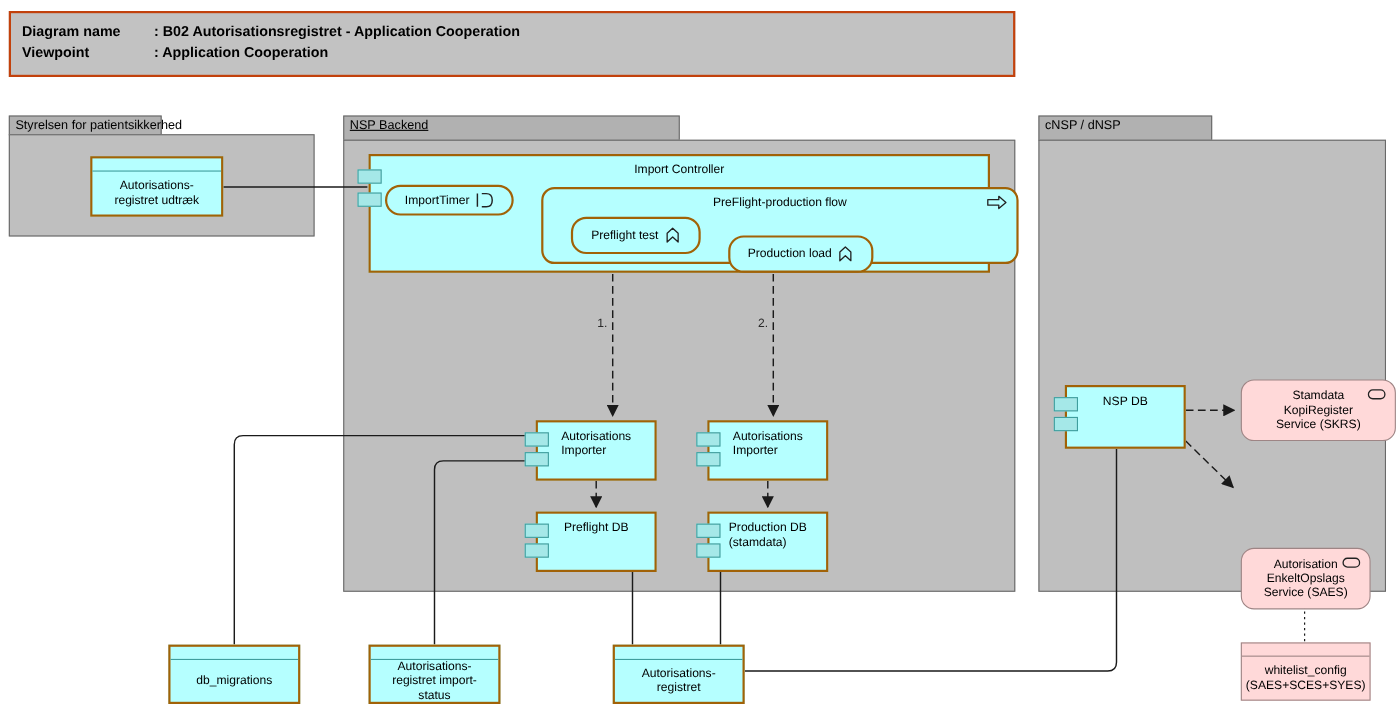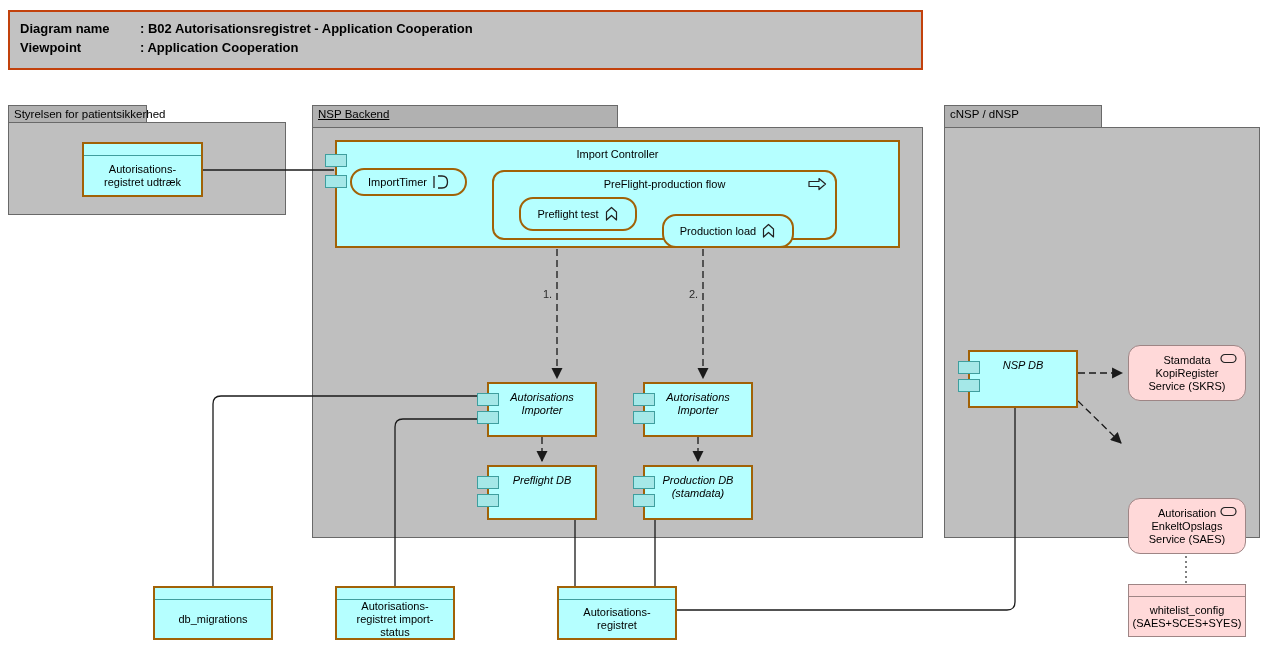--- a/index.html
+++ b/index.html
@@ -16,21 +16,21 @@
   
   .group-tab{background:#b1b1b1;border:1px solid #696969;font-size:11.5px;
              padding:2px 0 0 5px;white-space:nowrap;overflow:visible;z-index:1;}
   .group-body{background:#bfbfbf;border:1px solid #696969;z-index:1;}
 
   
   .node{font-size:11px;line-height:13px;z-index:3;}
   .cyan{background:#b5ffff;border:2px solid #a16207;}
   .pink{background:#ffd9d9;border:1px solid #9e8585;}
   .component{display:flex;justify-content:center;align-items:flex-start;
-             padding-top:7px;text-align:center;white-space:pre-line;font-style:italic;}
+             padding-top:7px;white-space:pre-line;}
   .port{position:absolute;left:-12px;width:22px;height:13px;background:#a5e8e8;
         border:1px solid #3f9e9e;box-sizing:border-box;}
   .port.p1{top:9px;} .port.p2{top:27px;}
   .artifact .band{height:11px;border-bottom:1px solid #3f9e9e;}
   .artifact.pink .band{border-bottom:1px solid #9e8585;}
   .artifact .lbl{display:flex;justify-content:center;align-items:center;
                  text-align:center;white-space:pre-line;height:calc(100% - 12px);}
   .rounded{border-radius:14px;}
   .centerflex{display:flex;justify-content:center;align-items:center;gap:5px;
               text-align:center;white-space:pre-line;}
@@ -122,21 +122,21 @@
     <div class="toplabel">Import Controller</div>
 
     <div class="abs node cyan rounded centerflex" style="left:13px;top:26px;width:117px;height:28px;">
       <span>ImportTimer</span>
       <svg class="icon" width="17" height="14" viewBox="0 0 17 14">
         <path d="M2 1 V13" fill="none" stroke="#222" stroke-width="1.3"></path>
         <path d="M6 1 H10 C14 1 15.5 3.6 15.5 7 C15.5 10.4 14 13 10 13 H6" fill="none" stroke="#222" stroke-width="1.3"></path>
       </svg>
     </div>
 
-    <div class="abs node cyan rounded" style="left:155px;top:28px;width:345px;height:70px;border-radius:12px;">
+    <div class="abs node cyan rounded" style="left:155px;top:28px;width:434px;height:70px;border-radius:12px;">
       <div class="toplabel">PreFlight-production flow</div>
       <svg class="icon corner-icon" style="top:5px;right:8px;" width="19" height="14" viewBox="0 0 19 14">
         <path d="M1 4.5 H11 V1.5 L17.5 7 L11 12.5 V9.5 H1 Z" fill="none" stroke="#222" stroke-width="1.2" stroke-linejoin="round"></path>
       </svg>
 
       <div class="abs node cyan rounded centerflex" style="left:25px;top:25px;width:118px;height:34px;">
         <span>Preflight test</span>
         <svg class="icon" width="15" height="16" viewBox="0 0 15 16">
           <path d="M2.5 14 V6 L7.5 1.5 L12.5 6 V14 L7.5 9.5 Z" fill="none" stroke="#222" stroke-width="1.2" stroke-linejoin="round"></path>
         </svg>
@@ -177,21 +177,21 @@
     <span>Production DB
 (stamdata)</span>
   </div>
 
   <div class="abs node cyan component" style="left:968px;top:350px;width:110px;height:58px;">
     <div class="port p1"></div>
     <div class="port p2"></div>
     <span>NSP DB</span>
   </div>
 
-  <div class="abs node pink service" style="left:1128px;top:345px;width:118px;height:56px;">
+  <div class="abs node pink service" style="left:1128px;top:345px;width:141px;height:56px;">
     <span>Stamdata
 KopiRegister
 Service (SKRS)</span>
     <svg class="icon corner-icon" width="17" height="11" viewBox="0 0 17 11">
       <rect x="1" y="1.5" width="15" height="8" rx="4" fill="none" stroke="#222" stroke-width="1.2"></rect>
     </svg>
   </div>
 
   <div class="abs node pink service" style="left:1128px;top:442px;width:118px;height:56px;">
     <span>Autorisation

